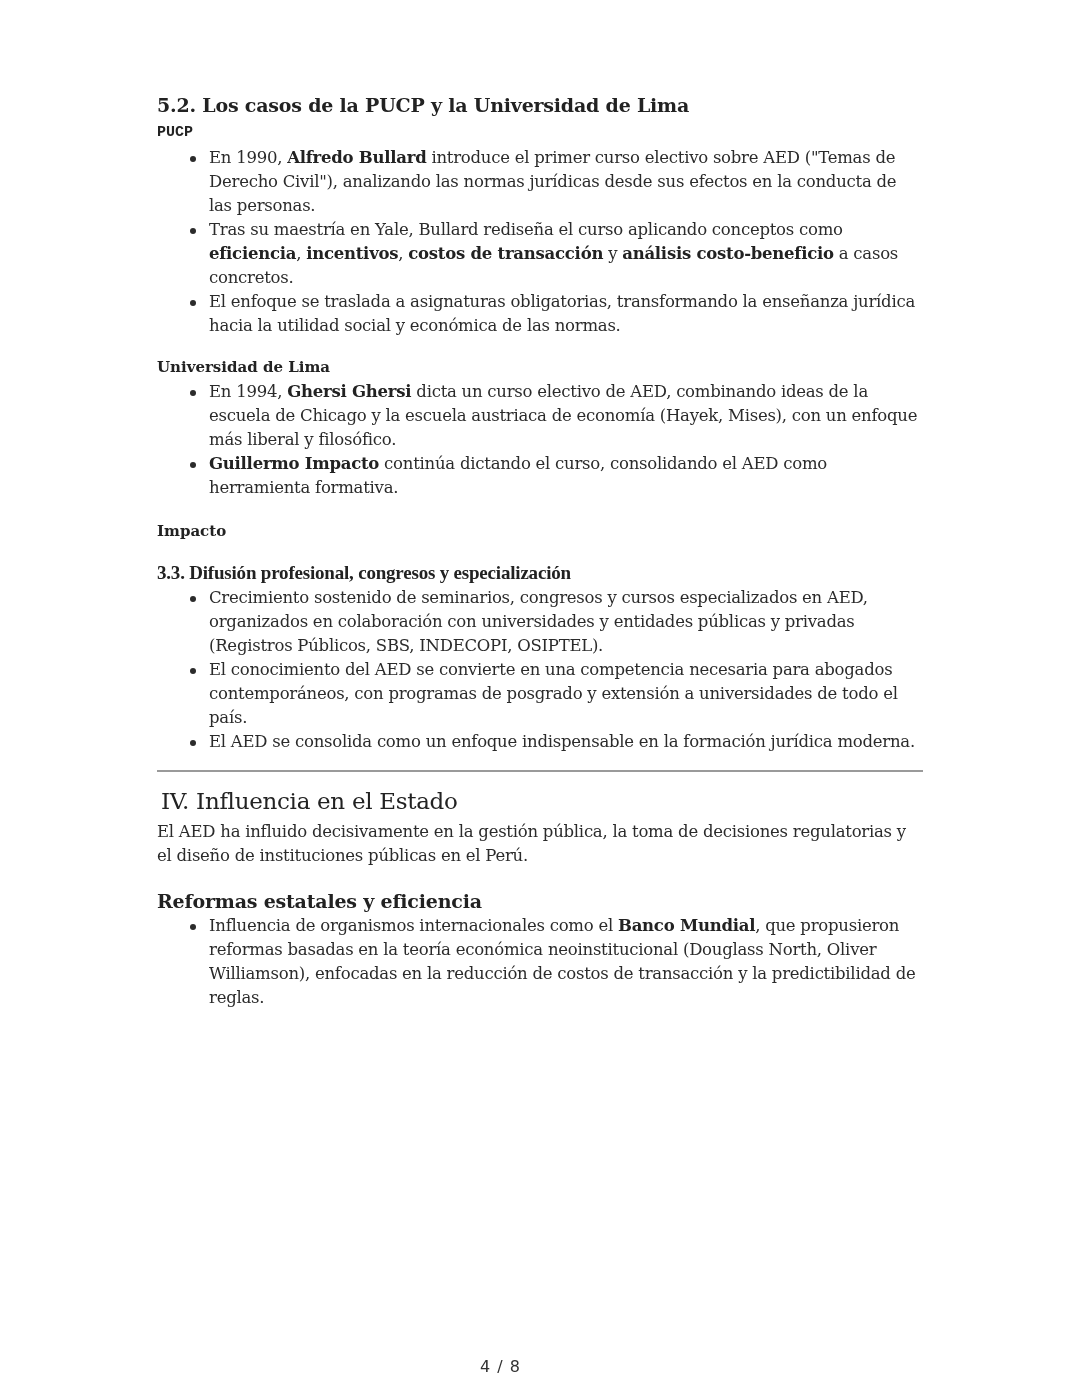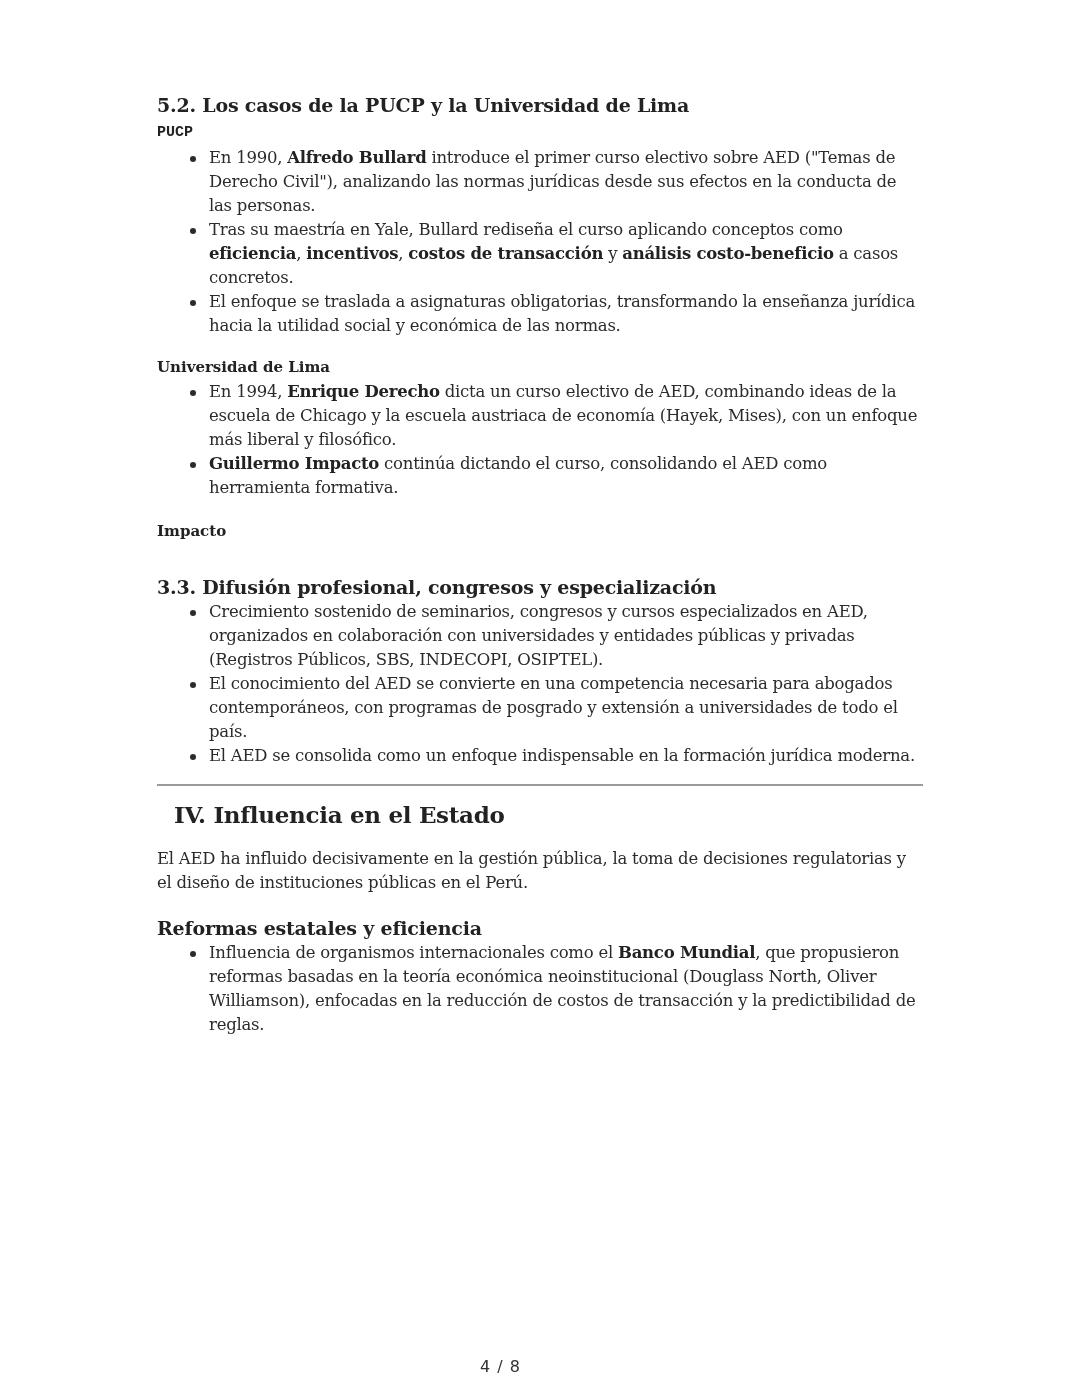--- a/index.html
+++ b/index.html
@@ -3,21 +3,21 @@
   <meta charset="utf-8">
   <style>
     html, body { margin: 0; padding: 0; background: #ffffff; }
     body {
       width: 1080px; height: 1397px; position: relative; overflow: hidden;
       font-family: "DejaVu Serif", serif; color: #2b2b2b;
     }
     .page { position: absolute; left: 157px; top: 92px; width: 766px; }
     .h3 { font-weight: bold; font-size: 19px; line-height: 26px; margin: 0; color: #222; letter-spacing: -0.2px; }
     .h4 { font-weight: bold; font-size: 15px; line-height: 22px; margin: 0; color: #222; }
-    .h2 { font-weight: bold; font-size: 23px; line-height: 30px; margin: 17px; color: #222; letter-spacing: -0.3px; }
+    .h2 { font-weight: normal; font-size: 23px; line-height: 30px; margin: 4px; color: #222; letter-spacing: -0.3px; }
     ul { margin: 0; padding: 0 0 0 52px; list-style: none; }
     li { position: relative; font-size: 16.5px; line-height: 24px; letter-spacing: -0.25px; }
     li::before { content: ""; position: absolute; left: -19px; top: 10px; width: 6px; height: 6px; border-radius: 50%; background: #2b2b2b; }
     p { margin: 0; font-size: 16.5px; line-height: 24px; letter-spacing: -0.25px; }
     b { font-weight: bold; color: #222; }
     .rule { height: 2px; background: #9a9a9a; margin: 0; }
     .footer { position: absolute; top: 1357px; left: 12px; width: 977px; text-align: center;
       font-family: "DejaVu Sans", sans-serif; font-size: 16px; color: #333; letter-spacing: 1px; }
   </style>
 </head>
@@ -28,27 +28,27 @@
   <h3 class="h3">5.2. Los casos de la PUCP y la Universidad de Lima</h3>
   <div class="h4" style="margin-top:4px;font-family:Liberation Mono, monospace;">PUCP</div>
   <ul style="margin-top:2px;">
     <li><span>En 1990, </span><b>Alfredo Bullard</b><span> introduce el primer curso electivo sobre AED ("Temas de Derecho Civil"), analizando las normas jurídicas desde sus efectos en la conducta de las personas.</span></li>
     <li><span>Tras su maestría en Yale, Bullard rediseña el curso aplicando conceptos como </span><b>eficiencia</b><span>, </span><b>incentivos</b><span>, </span><b>costos de transacción</b><span> y </span><b>análisis costo-beneficio</b><span> a casos concretos.</span></li>
     <li>El enfoque se traslada a asignaturas obligatorias, transformando la enseñanza jurídica hacia la utilidad social y económica de las normas.</li>
   </ul>
 
   <div class="h4" style="margin-top:18px;">Universidad de Lima</div>
   <ul style="margin-top:2px;">
-    <li><span>En 1994, </span><b>Enrique Derecho</b><span> dicta un curso electivo de AED, combinando ideas de la escuela de Chicago y la escuela austriaca de economía (Hayek, Mises), con un enfoque más liberal y filosófico.</span></li>
+    <li><span>En 1994, </span><b>Ghersi Ghersi</b><span> dicta un curso electivo de AED, combinando ideas de la escuela de Chicago y la escuela austriaca de economía (Hayek, Mises), con un enfoque más liberal y filosófico.</span></li>
     <li><b>Guillermo Impacto</b><span> continúa dictando el curso, consolidando el AED como herramienta formativa.</span></li>
   </ul>
 
   <div class="h4" style="margin-top:20px;">Impacto</div>
 
-  <h3 class="h3" style="margin-top:32px;">3.3. Difusión profesional, congresos y especialización</h3>
+  <h3 class="h3" style="margin-top:18px;font-family:Liberation Serif, serif;">3.3. Difusión profesional, congresos y especialización</h3>
   <ul>
     <li>Crecimiento sostenido de seminarios, congresos y cursos especializados en AED, organizados en colaboración con universidades y entidades públicas y privadas (Registros Públicos, SBS, INDECOPI, OSIPTEL).</li>
     <li>El conocimiento del AED se convierte en una competencia necesaria para abogados contemporáneos, con programas de posgrado y extensión a universidades de todo el país.</li>
     <li>El AED se consolida como un enfoque indispensable en la formación jurídica moderna.</li>
   </ul>
 
   <div class="rule" style="margin-top:16px;"></div>
 
   <h2 class="h2" style="margin-top:14px;">IV. Influencia en el Estado</h2>
   <p>El AED ha influido decisivamente en la gestión pública, la toma de decisiones regulatorias y el diseño de instituciones públicas en el Perú.</p>

